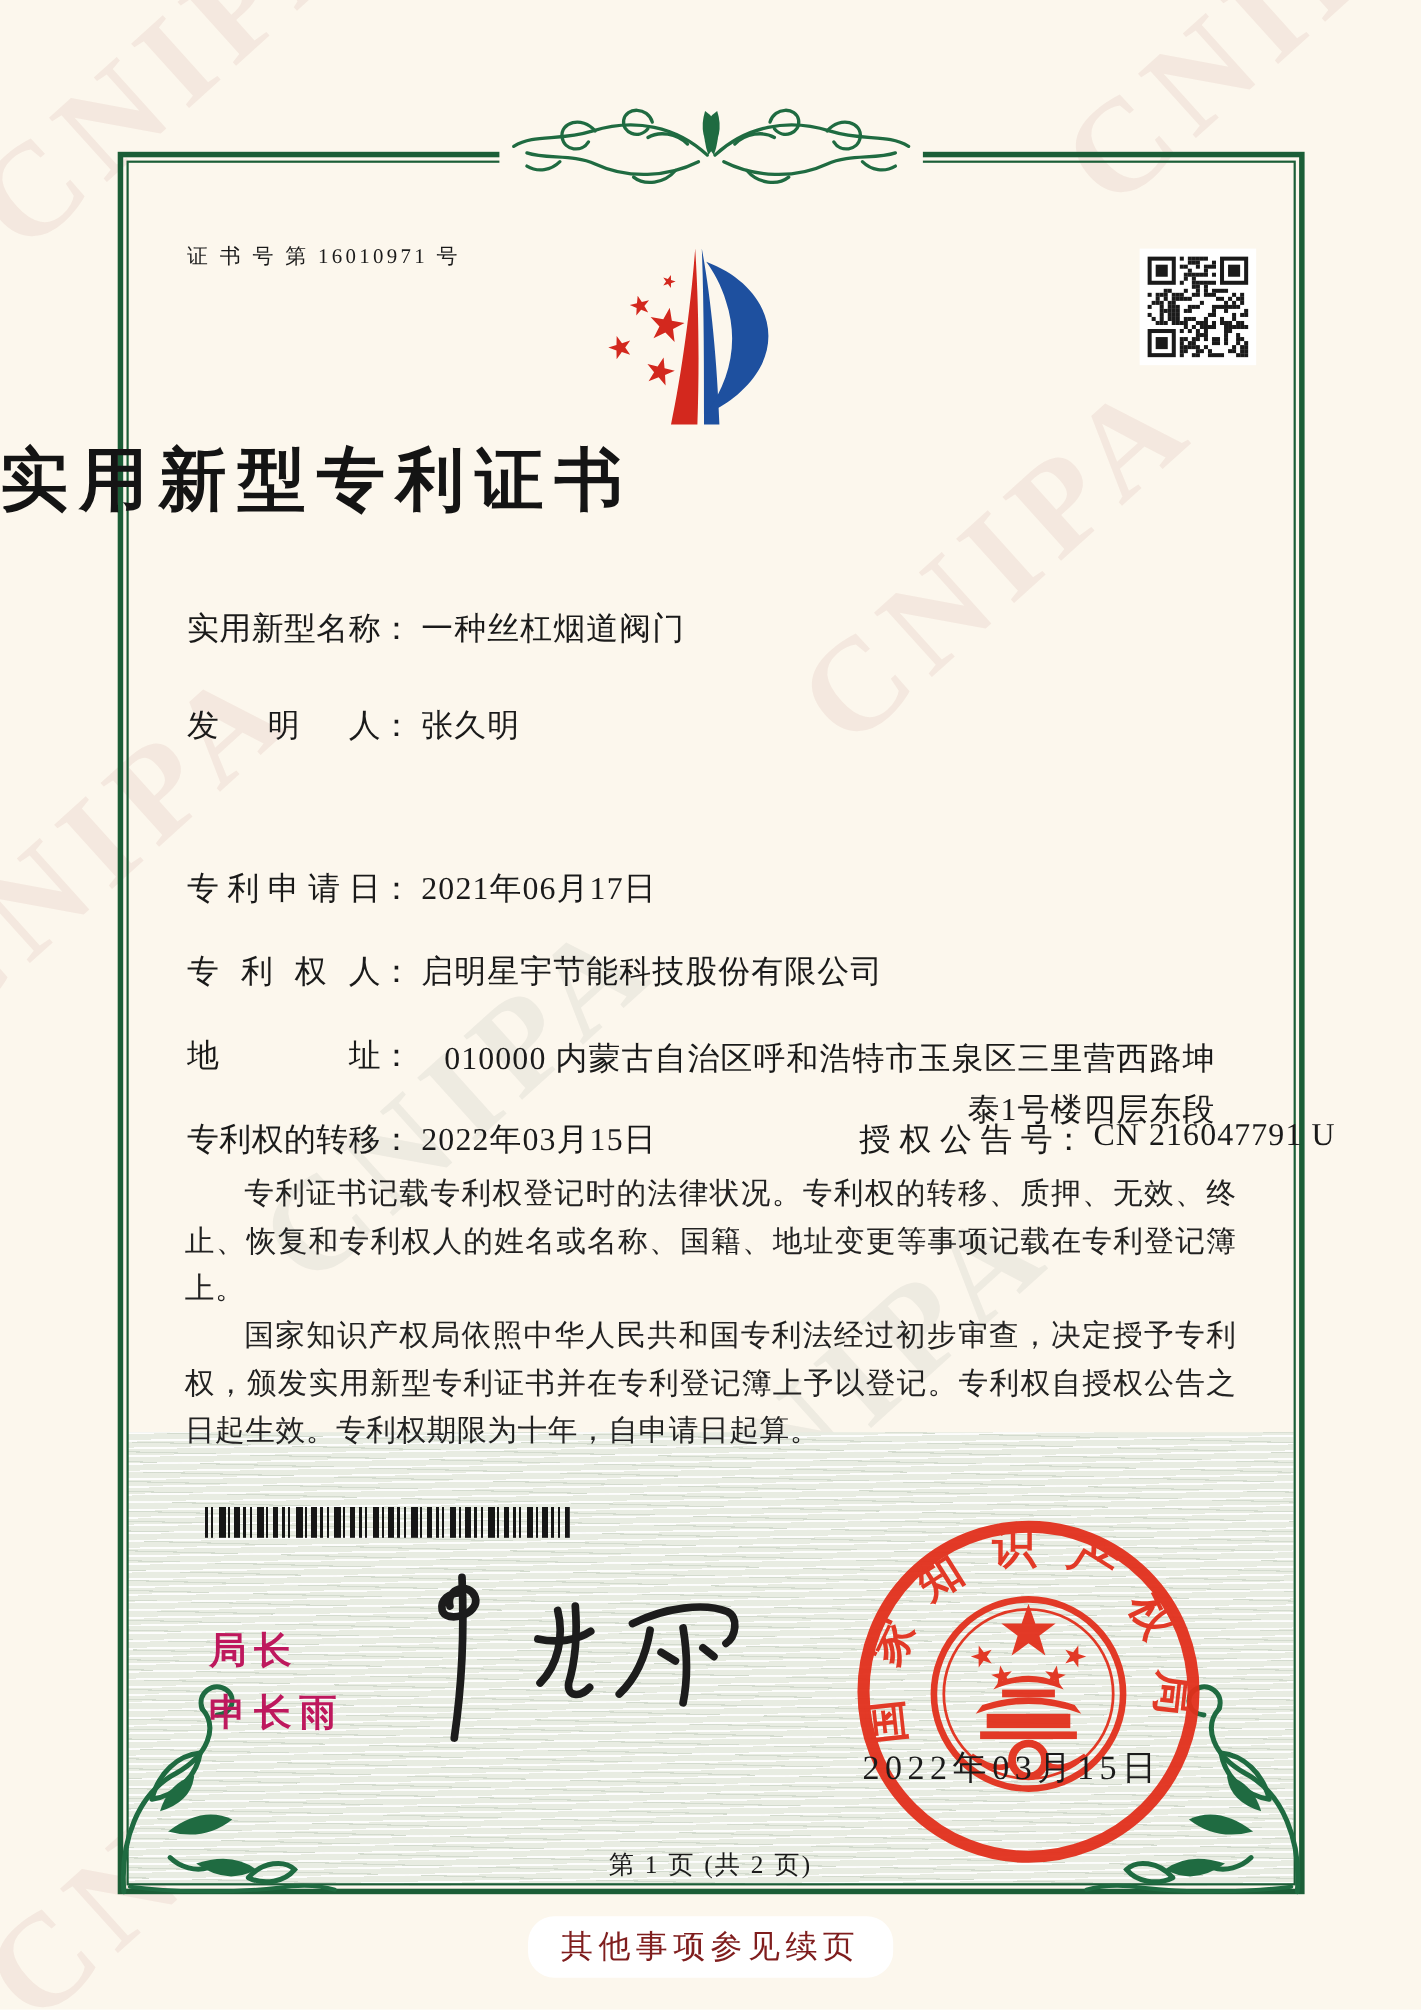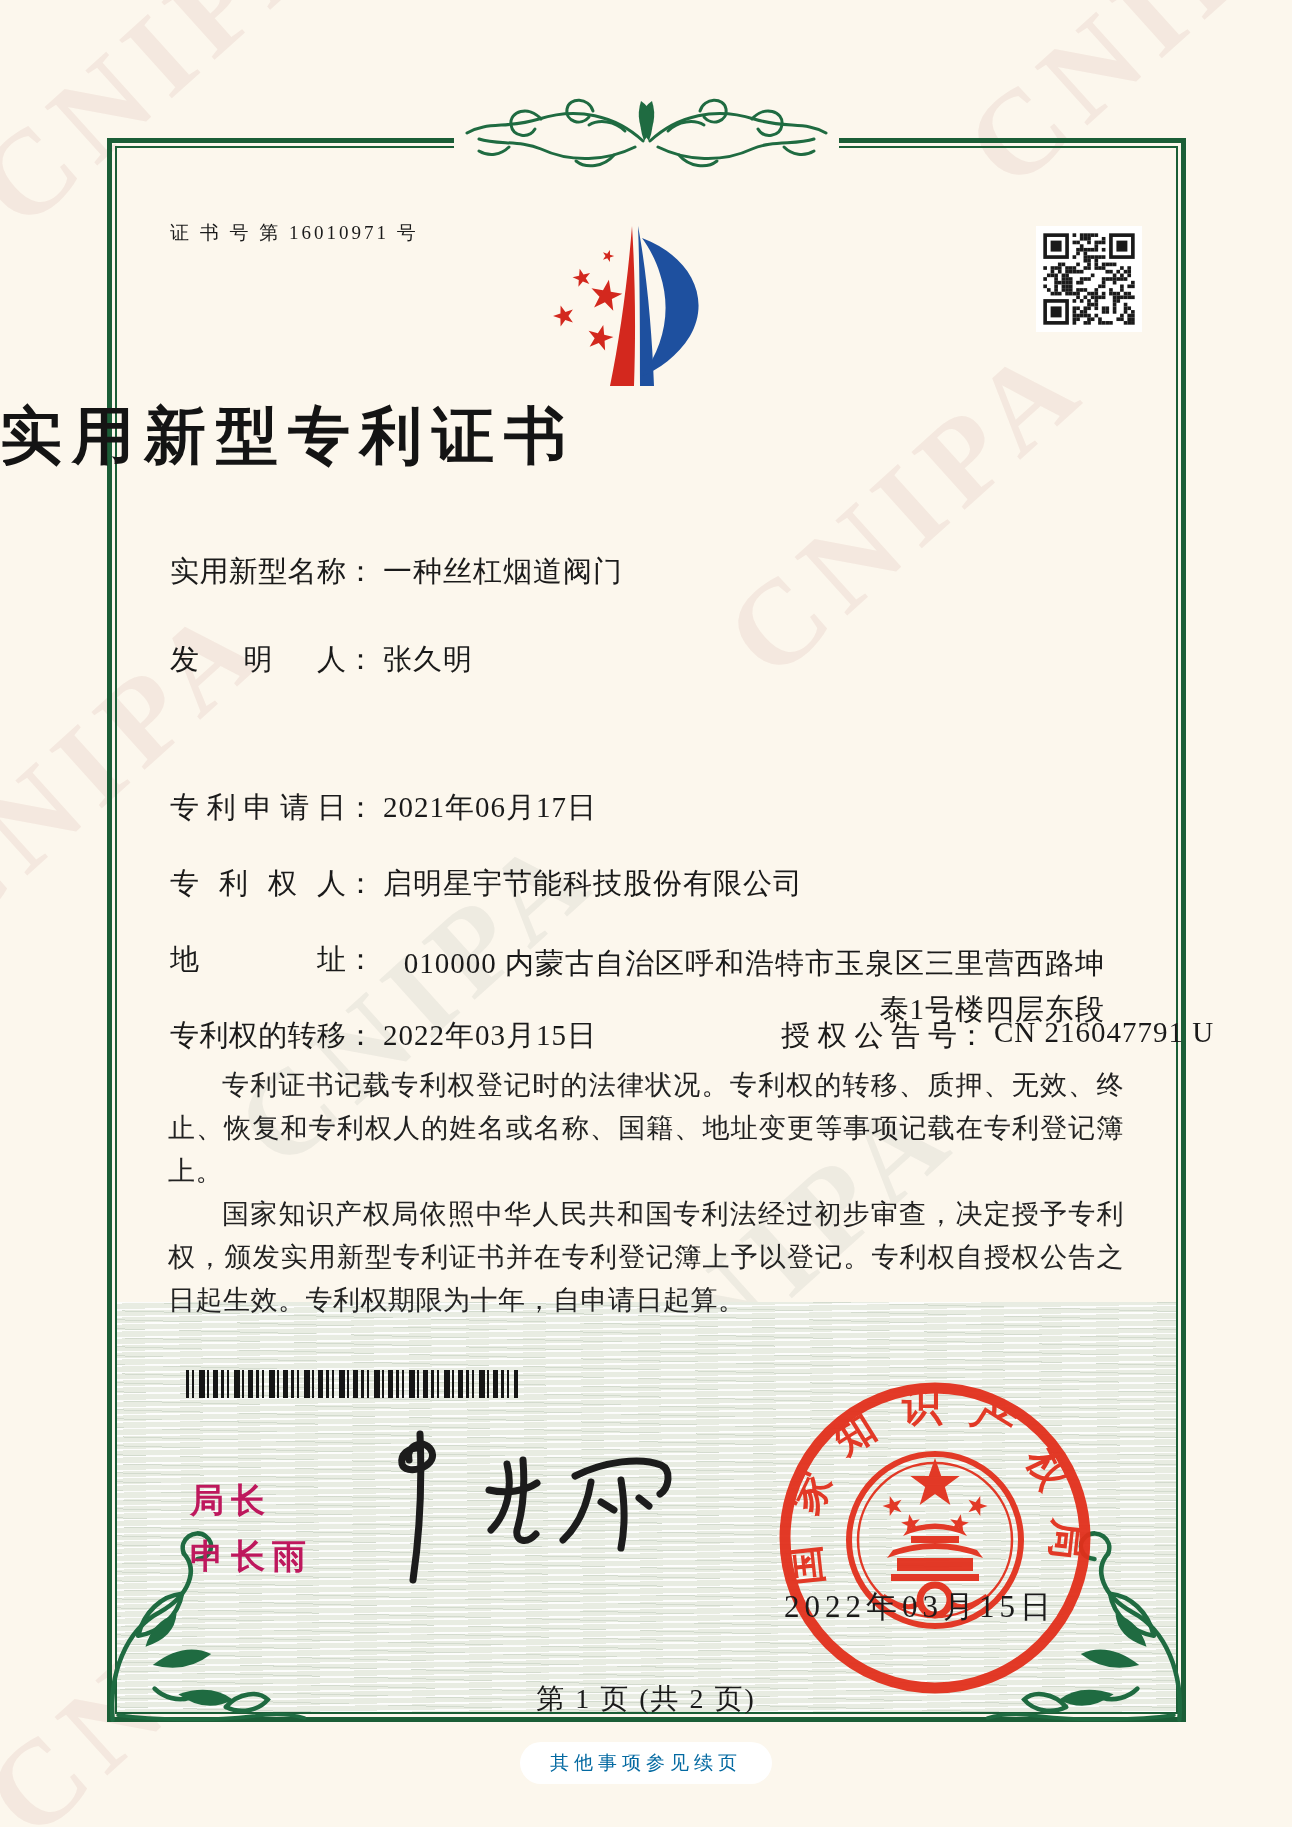--- a/index.html
+++ b/index.html
@@ -91,25 +91,25 @@
   .sign-title { top:1478px; }
   .sign-name  { top:1534px; }
   .signature { position:absolute; left:375px; top:1428px; z-index:7; }
   
   .seal { position:absolute; left:765px; top:1368px; z-index:7; opacity:0.95; }
   .seal-date {
     position:absolute; left:755px; top:1586px; width:330px; text-align:center; z-index:8;
     font-size:31px; letter-spacing:5px; color:#1b1b1b;
   }
   
-  .page-number { position:absolute; left:0; right:0; top:1680px; text-align:center; font-size:28px; letter-spacing:2px; z-index:6; }
+  .page-number { position:absolute; left:0; right:0; top:1680px; text-align:center; font-size:23px; letter-spacing:2px; z-index:6; }
   .note-wrap { position:absolute; left:0; right:0; top:1742px; text-align:center; z-index:6; }
   .note {
     display:inline-block; background:#ffffff; padding:8px 30px;
-    font-size:19px; letter-spacing:5px; color:#0369a1;border-radius:24px;
+    font-size:29px; letter-spacing:5px; color:#7f1d1d;border-radius:24px;
   }
 </style>
 </head>
 <body>
 
 <div class="page">
 
   <div class="wm pink wm1">CNIPA</div>
   <div class="wm pink wm2">CNIPA</div>
   <div class="wm pink wm3">CNIPA</div>

